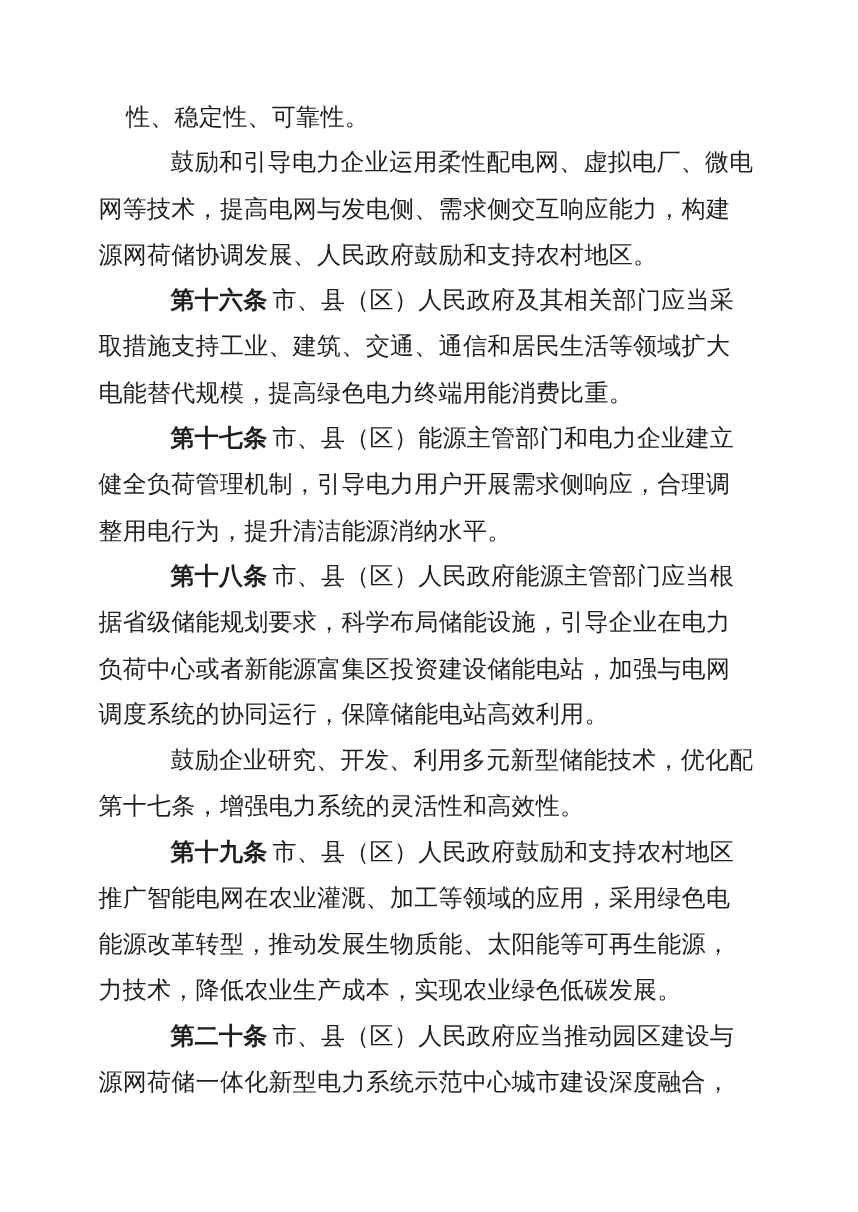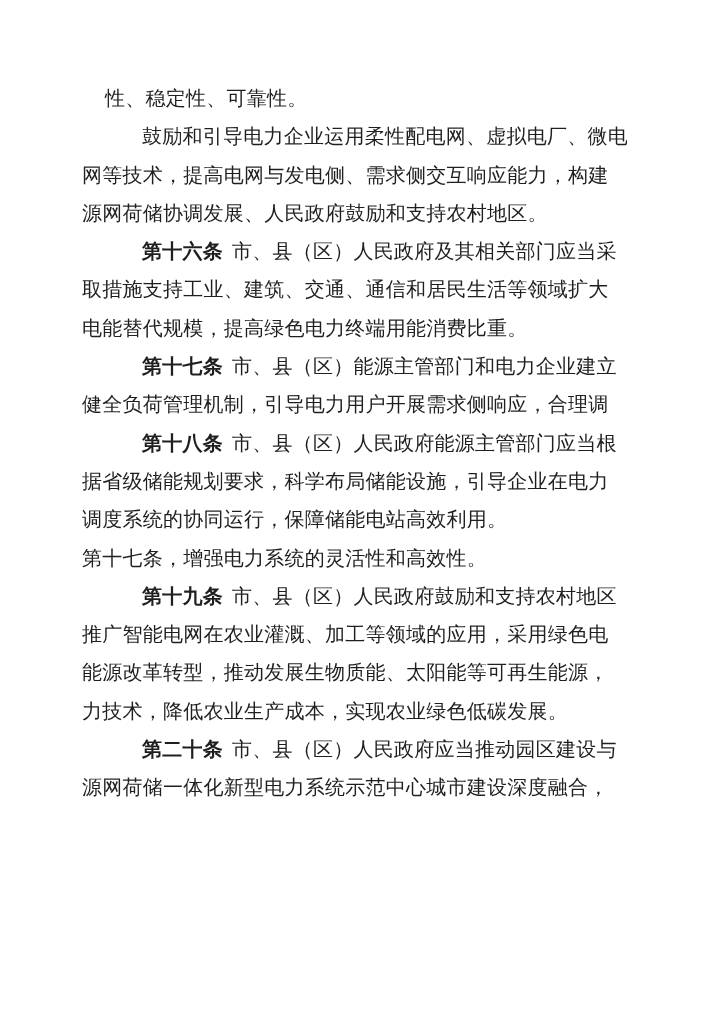--- a/index.html
+++ b/index.html
@@ -33,21 +33,21 @@
   
   .ind {
     padding-left: 60px;
   }
   
   .cont {
     padding-left: 23px;
   }
   .art {
     font-weight: bold;
-    margin-right: 9px;
+    margin-right: 4px;
   }
 </style>
 </head>
 <body>
 
 <div class="page">
   <div class="text-block">
 
     <div class="line cont">性、稳定性、可靠性。</div>
 
@@ -58,27 +58,30 @@
     <div class="line ind">
       <b class="art">第十六条</b><span>市、县（区）人民政府及其相关部门应当采</span>
     </div>
     <div class="line">取措施支持工业、建筑、交通、通信和居民生活等领域扩大</div>
     <div class="line">电能替代规模，提高绿色电力终端用能消费比重。</div>
 
     <div class="line ind">
       <b class="art">第十七条</b><span>市、县（区）能源主管部门和电力企业建立</span>
     </div>
     <div class="line">健全负荷管理机制，引导电力用户开展需求侧响应，合理调</div>
+    <div class="line">整用电行为，提升清洁能源消纳水平。</div>
 
     <div class="line ind">
       <b class="art">第十八条</b><span>市、县（区）人民政府能源主管部门应当根</span>
     </div>
     <div class="line">据省级储能规划要求，科学布局储能设施，引导企业在电力</div>
+    <div class="line">负荷中心或者新能源富集区投资建设储能电站，加强与电网</div>
     <div class="line">调度系统的协同运行，保障储能电站高效利用。</div>
 
+    <div class="line ind">鼓励企业研究、开发、利用多元新型储能技术，优化配</div>
     <div class="line">第十七条，增强电力系统的灵活性和高效性。</div>
 
     <div class="line ind">
       <b class="art">第十九条</b><span>市、县（区）人民政府鼓励和支持农村地区</span>
     </div>
     <div class="line">推广智能电网在农业灌溉、加工等领域的应用，采用绿色电</div>
     <div class="line">能源改革转型，推动发展生物质能、太阳能等可再生能源，</div>
     <div class="line">力技术，降低农业生产成本，实现农业绿色低碳发展。</div>
 
     <div class="line ind">

